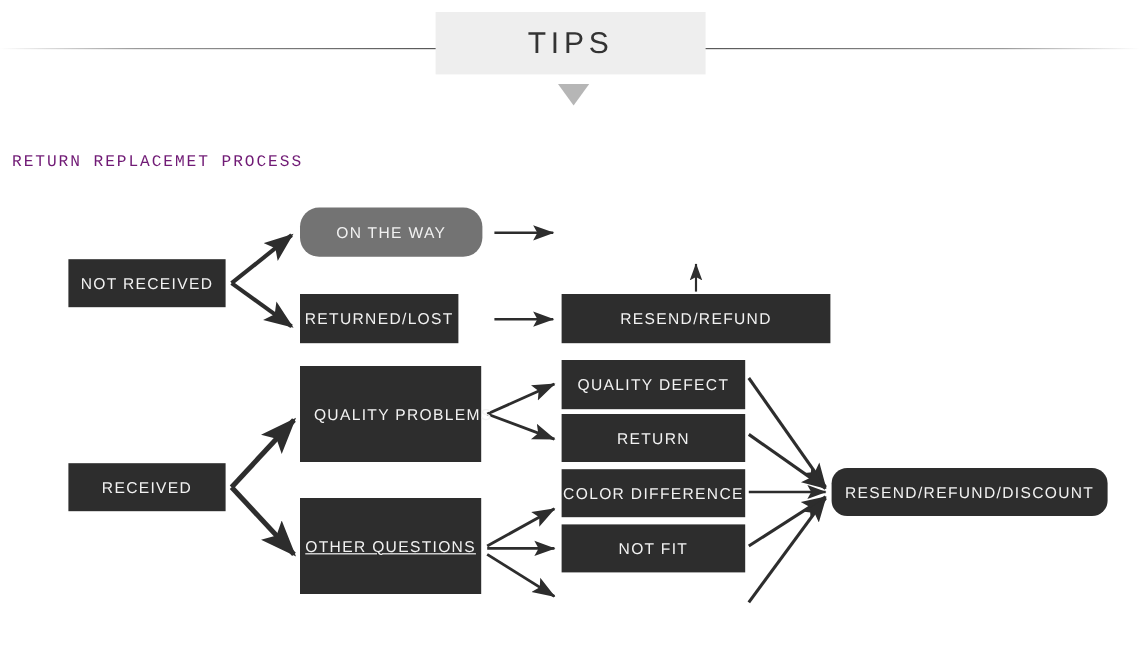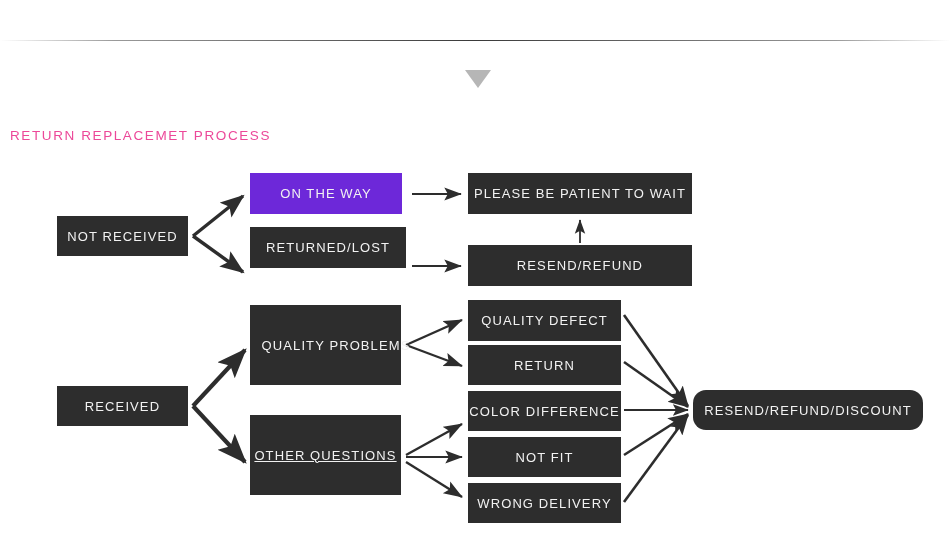--- a/index.html
+++ b/index.html
@@ -60,21 +60,22 @@
     border-top: 18px solid #b6b6b6;
   }
 
   
   #process-title {
     position: absolute;
     left: 10px;
     top: 128px;
     font-size: 13.5px;
     letter-spacing: 1.6px;
-    color: #ec4899;
+    color: #701a75;
+    font-family: Liberation Mono, monospace;
   }
 
   
   #flow {
     position: absolute;
     left: 0; top: 0;
     width: 950px;
     height: 540px;
   }
   #flow-svg {
@@ -95,20 +96,23 @@
     box-sizing: border-box;
     padding: 0 8px;
     white-space: nowrap;
   }
 </style>
 </head>
 <body>
 
 <div id="header">
   <div id="header-rule"></div>
+  <div id="tips-badge">
+    <span id="tips-label">TIPS</span>
+  </div>
   <div id="tips-caret"></div>
 </div>
 
 <div id="process-title">RETURN REPLACEMET PROCESS</div>
 
 <div id="flow">
   <svg id="flow-svg" viewBox="0 0 950 540">
     <defs>
       <marker id="ah" markerWidth="9" markerHeight="9" refX="7.6" refY="3.1" orient="auto" markerUnits="strokeWidth">
         <path d="M0,0.2 L8,3.1 L0,6 L1.6,3.1 Z" fill="#2d2d2d"></path>
@@ -133,28 +137,25 @@
         <line x1="624" y1="315" x2="688" y2="406" stroke-width="2.6" marker-end="url(#ah)"></line>
         <line x1="624" y1="362" x2="688" y2="407" stroke-width="2.6" marker-end="url(#ah)"></line>
         <line x1="624" y1="410" x2="688" y2="410" stroke-width="2" marker-end="url(#ah)"></line>
         <line x1="624" y1="455" x2="688" y2="414" stroke-width="2.6" marker-end="url(#ah)"></line>
         <line x1="624" y1="502" x2="688" y2="415" stroke-width="2.6" marker-end="url(#ah)"></line>
       </g>
   </svg>
 <div class="node" style="left: 57px; top: 216px; width: 131px; height: 40px; background: rgb(45, 45, 45); color: rgb(242, 242, 242);">
       <span>NOT RECEIVED</span>
     </div>
-    <div class="node" style="left: 250px; top: 173px; width: 152px; height: 41px; background: #6d28d9; color: rgb(242, 242, 242);">
+    <div class="node" style="left: 250px; top: 173px; width: 152px; height: 41px; background: #737373; color: rgb(242, 242, 242); border-radius: 16px;">
       <span>ON THE WAY</span>
     </div>
-    <div class="node" style="left: 250px; top: 227px; width: 156px; height: 41px; background: rgb(45, 45, 45); color: rgb(242, 242, 242);">
+    <div class="node" style="left: 250px; top: 245px; width: 132px; height: 41px; background: rgb(45, 45, 45); color: rgb(242, 242, 242);">
       <span>RETURNED/LOST</span>
-    </div>
-    <div class="node" style="left: 468px; top: 173px; width: 224px; height: 41px; background: rgb(45, 45, 45); color: rgb(242, 242, 242);">
-      <span>PLEASE BE PATIENT TO WAIT</span>
     </div>
     <div class="node" style="left: 468px; top: 245px; width: 224px; height: 41px; background: rgb(45, 45, 45); color: rgb(242, 242, 242);">
       <span>RESEND/REFUND</span>
     </div>
     <div class="node" style="left: 57px; top: 386px; width: 131px; height: 40px; background: rgb(45, 45, 45); color: rgb(242, 242, 242);">
       <span>RECEIVED</span>
     </div>
     <div class="node" style="left: 250px; top: 305px; width: 151px; height: 80px; background: rgb(45, 45, 45); color: rgb(242, 242, 242); padding-left: 29px;">
       <span>QUALITY PROBLEMS</span>
     </div>
@@ -166,19 +167,16 @@
     </div>
     <div class="node" style="left: 468px; top: 345px; width: 153px; height: 40px; background: rgb(45, 45, 45); color: rgb(242, 242, 242);">
       <span>RETURN</span>
     </div>
     <div class="node" style="left: 468px; top: 391px; width: 153px; height: 40px; background: rgb(45, 45, 45); color: rgb(242, 242, 242); align-items: center;">
       <span>COLOR DIFFERENCE</span>
     </div>
     <div class="node" style="left: 468px; top: 437px; width: 153px; height: 40px; background: rgb(45, 45, 45); color: rgb(242, 242, 242);">
       <span>NOT FIT</span>
     </div>
-    <div class="node" style="left: 468px; top: 483px; width: 153px; height: 40px; background: rgb(45, 45, 45); color: rgb(242, 242, 242);">
-      <span>WRONG DELIVERY</span>
-    </div>
     <div class="node" style="left: 693px; top: 390px; width: 230px; height: 40px; background: rgb(45, 45, 45); color: rgb(242, 242, 242); border-radius: 13px;">
       <span>RESEND/REFUND/DISCOUNT</span>
     </div>
   </div>
 
 </body></html>

